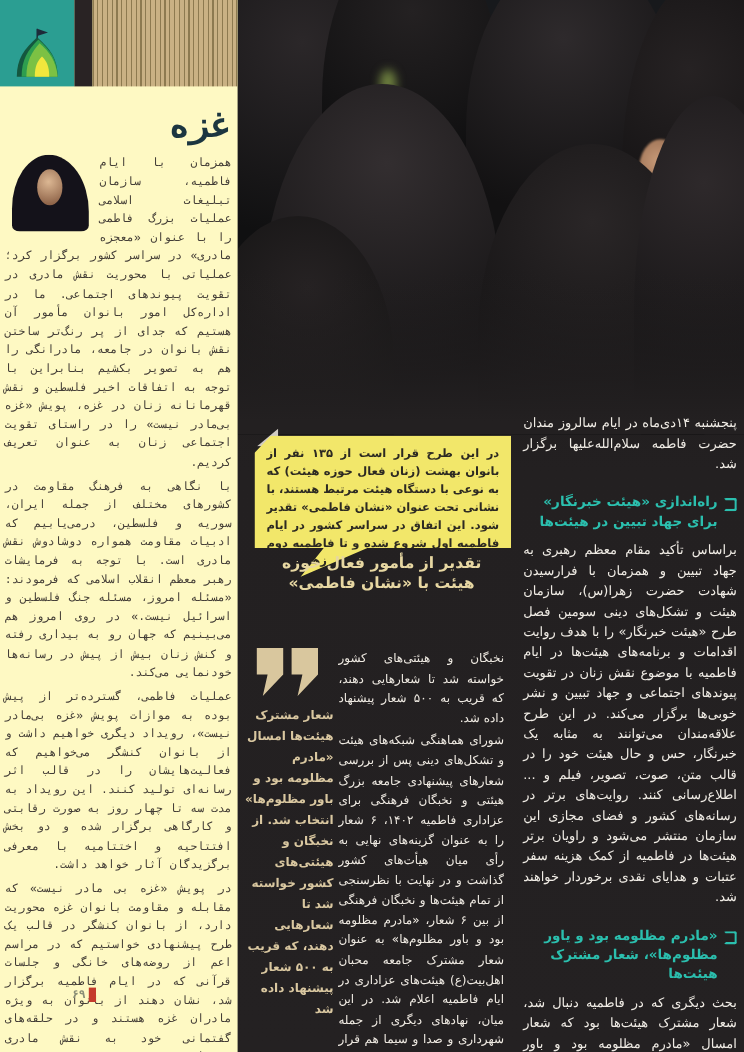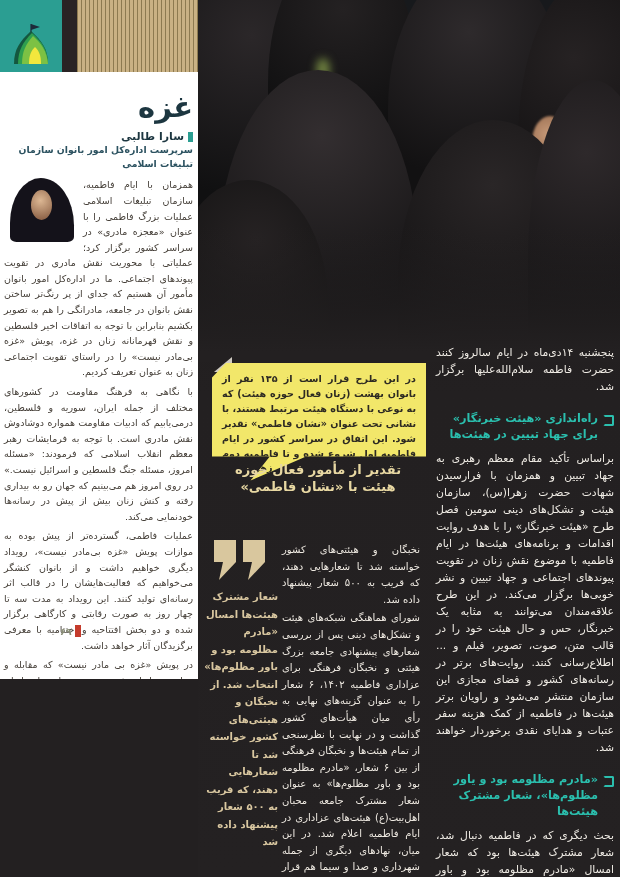--- a/index.html
+++ b/index.html
@@ -4,22 +4,22 @@
 <style>
   html,body{margin:0;padding:0;}
   body{
     width:620px;height:877px;position:relative;overflow:hidden;
     background:#232021;
     font-family:"DejaVu Sans",sans-serif;
     -webkit-font-smoothing:antialiased;
   }
   
   .left-rail{
-    position:absolute;left:0;top:0;width:198px;height:679px;
-    background:#ffffff;z-index:3;overflow:hidden;
+    position:absolute;left:0;top:0;width:198px;height:877px;
+    background:#fef9c3;z-index:3;overflow:hidden;font-family:Liberation Mono, monospace;
   }
   .brand{display:flex;height:72px;width:100%;direction:ltr;}
   .brand .teal{width:62px;height:72px;background:#2b9e92;display:flex;align-items:flex-end;justify-content:center;padding-bottom:4px;box-sizing:border-box;}
   .brand .blackbar{width:15px;height:72px;background:#292324;}
   .brand .stripes{flex:1;height:72px;background:repeating-linear-gradient(90deg,#8d7a50 0 1px,#c9b184 1px 4px);}
   .title-block{margin:20px 5px 0 4px;text-align:right;color:#1c3640;}
   .title-block .l1{font-size:29px;font-weight:bold;line-height:1.05;}
   .title-block .l2{font-size:23px;font-weight:bold;line-height:1.25;white-space:nowrap;}
   .byline{margin:8px 5px 0 4px;text-align:right;}
   .byline .name-row{display:flex;justify-content:flex-start;align-items:center;gap:4px;font-size:11px;font-weight:bold;color:#1c3640;}
@@ -117,21 +117,21 @@
     </svg>
     <p class="pull-quote">شعار مشترک هیئت‌ها امسال «مادرم مظلومه بود و باور مظلوم‌ها» انتخاب شد. از نخبگان و هیئتی‌های کشور خواسته شد تا شعارهایی دهند، که قریب به ۵۰۰ شعار پیشنهاد داده شد</p>
   </div>
 
   <div class="mid-white">
     <p>نخبگان و هیئتی‌های کشور خواسته شد تا شعارهایی دهند، که قریب به ۵۰۰ شعار پیشنهاد داده شد.</p>
     <p>شورای هماهنگی شبکه‌های هیئت و تشکل‌های دینی پس از بررسی شعارهای پیشنهادی جامعه بزرگ هیئتی و نخبگان فرهنگی برای عزاداری فاطمیه ۱۴۰۲، ۶ شعار را به عنوان گزینه‌های نهایی به رأی میان هیأت‌های کشور گذاشت و در نهایت با نظرسنجی از تمام هیئت‌ها و نخبگان فرهنگی از بین ۶ شعار، «مادرم مظلومه بود و باور مظلوم‌ها» به عنوان شعار مشترک جامعه محبان اهل‌بیت(ع) هیئت‌های عزاداری در ایام فاطمیه اعلام شد. در این میان، نهادهای دیگری از جمله شهرداری و صدا و سیما هم قرار است هم‌افزایی داشته و روی این شعار کار کنند.</p>
   </div>
 
   <div class="right-col">
-    <p>پنجشنبه ۱۴دی‌ماه در ایام سالروز کنند حضرت فاطمه سلام‌الله‌علیها برگزار شد.</p>
+    <p>پنجشنبه ۱۴دی‌ماه در ایام سالروز مندان حضرت فاطمه سلام‌الله‌علیها برگزار شد.</p>
 
     <div class="sec-heading">
       <span class="sec-bullet"></span>
       <span class="txt">راه‌اندازی «هیئت خبرنگار» برای جهاد تبیین در هیئت‌ها</span>
     </div>
     <p>براساس تأکید مقام معظم رهبری به جهاد تبیین و همزمان با فرارسیدن شهادت حضرت زهرا(س)، سازمان هیئت و تشکل‌های دینی سومین فصل طرح «هیئت خبرنگار» را با هدف روایت اقدامات و برنامه‌های هیئت‌ها در ایام فاطمیه با موضوع نقش زنان در تقویت پیوندهای اجتماعی و جهاد تبیین و نشر خوبی‌ها برگزار می‌کند. در این طرح علاقه‌مندان می‌توانند به مثابه یک خبرنگار، حس و حال هیئت خود را در قالب متن، صوت، تصویر، فیلم و ... اطلاع‌رسانی کنند. روایت‌های برتر در رسانه‌های کشور و فضای مجازی این سازمان منتشر می‌شود و راویان برتر هیئت‌ها در فاطمیه از کمک هزینه سفر عتبات و هدایای نقدی برخوردار خواهند شد.</p>
 
     <div class="sec-heading">
       <span class="sec-bullet"></span>
       <span class="txt">«مادرم مظلومه بود و یاور مظلوم‌ها»، شعار مشترک هیئت‌ها</span>
@@ -153,28 +153,20 @@
       </svg>
     </div>
     <div class="blackbar"></div>
     <div class="stripes"></div>
   </div>
 
   <div class="title-block">
     <div class="l1">غزه</div>
   </div>
 
-  <div class="byline">
-    <div class="name-row">
-      <span class="marker"></span>
-      <span>سارا طالبی</span>
-    </div>
-    <div class="role">سرپرست اداره‌کل امور بانوان سازمان</div>
-    <div class="role">تبلیغات اسلامی</div>
-  </div>
 
   <div class="article">
     <p>
       <span class="intro-photo">
         <span class="chador"></span>
         <span class="face" style="position:absolute;left:27px;top:12px;width:21px;height:30px;background:radial-gradient(circle at 45% 35%,#dcb793,#8d6247 85%);"></span>
       </span><span>همزمان با ایام فاطمیه، سازمان تبلیغات اسلامی عملیات بزرگ فاطمی را با عنوان «معجزه مادری» در سراسر کشور برگزار کرد؛ عملیاتی با محوریت نقش مادری در تقویت پیوندهای اجتماعی. ما در اداره‌کل امور بانوان مأمور آن هستیم که جدای از پر رنگ‌تر ساختن نقش بانوان در جامعه، مادرانگی را هم به تصویر بکشیم بنابراین با توجه به اتفاقات اخیر فلسطین و نقش قهرمانانه زنان در غزه، پویش «غزه بی‌مادر نیست» را در راستای تقویت اجتماعی زنان به عنوان تعریف کردیم.</span>
     </p>
     <p>با نگاهی به فرهنگ مقاومت در کشورهای مختلف از جمله ایران، سوریه و فلسطین، درمی‌یابیم که ادبیات مقاومت همواره دوشادوش نقش مادری است. با توجه به فرمایشات رهبر معظم انقلاب اسلامی که فرمودند: «مسئله امروز، مسئله جنگ فلسطین و اسرائیل نیست.» در روی امروز هم می‌بینیم که جهان رو به بیداری رفته و کنش زنان بیش از پیش در رسانه‌ها خودنمایی می‌کند.</p>
     <p>عملیات فاطمی، گسترده‌تر از پیش بوده به موازات پویش «غزه بی‌مادر نیست»، رویداد دیگری خواهیم داشت و از بانوان کنشگر می‌خواهیم که فعالیت‌هایشان را در قالب اثر رسانه‌ای تولید کنند. این رویداد به مدت سه تا چهار روز به صورت رقابتی و کارگاهی برگزار شده و دو بخش افتتاحیه و اختتامیه با معرفی برگزیدگان آثار خواهد داشت.</p>

